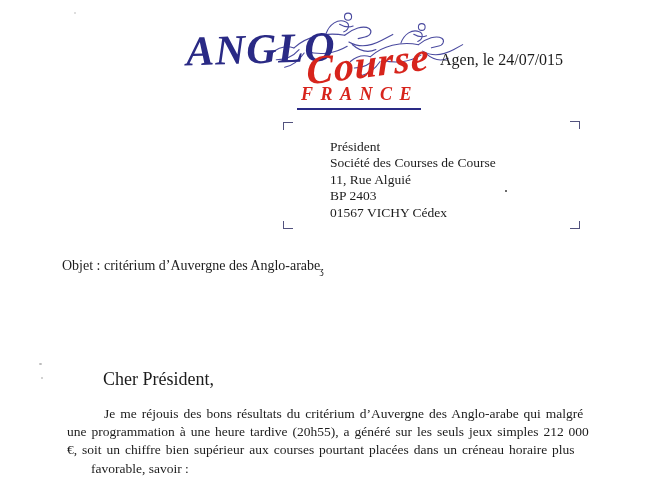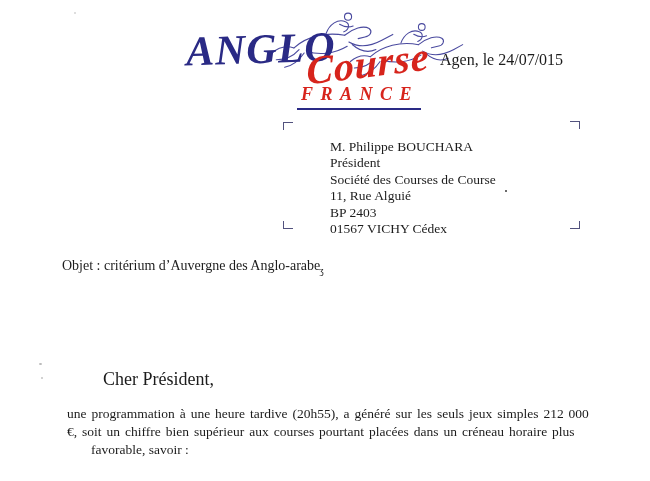--- a/index.html
+++ b/index.html
@@ -104,35 +104,35 @@
   </div>
 
   <div class="dateline">Agen, le 24/07/015</div>
 
   <div class="crop tl"></div>
   <div class="crop tr"></div>
   <div class="crop bl"></div>
   <div class="crop br"></div>
 
   <div class="recipient">
-    <div>M. Philippe BOUCHARA</div>
     <div>Président</div>
     <div>Société des Courses de Course</div>
     <div>11, Rue Alguié</div>
     <div>BP 2403</div>
     <div>01567 VICHY Cédex</div>
   </div>
 
   <div class="subject">
     <span>Objet : critérium d’Auvergne des Anglo-arabe</span><span class="mark">ʒ</span>
   </div>
 
   <div class="salutation">Cher Président,</div>
 
   <div class="body">
+    <div class="line first">Je me réjouis des bons résultats du critérium d’Auvergne des Anglo-arabe qui malgré</div>
     <div class="line">une programmation à une heure tardive (20h55), a généré sur les seuls jeux simples 212 000</div>
     <div class="line">€, soit un chiffre bien supérieur aux courses pourtant placées dans un créneau horaire plus</div>
     <div class="line last">favorable, savoir :</div>
   </div>
 
   <div class="speck s1"></div>
   <div class="speck s2"></div>
   <div class="speck s3"></div>
   <div class="speck s4"></div>
 

